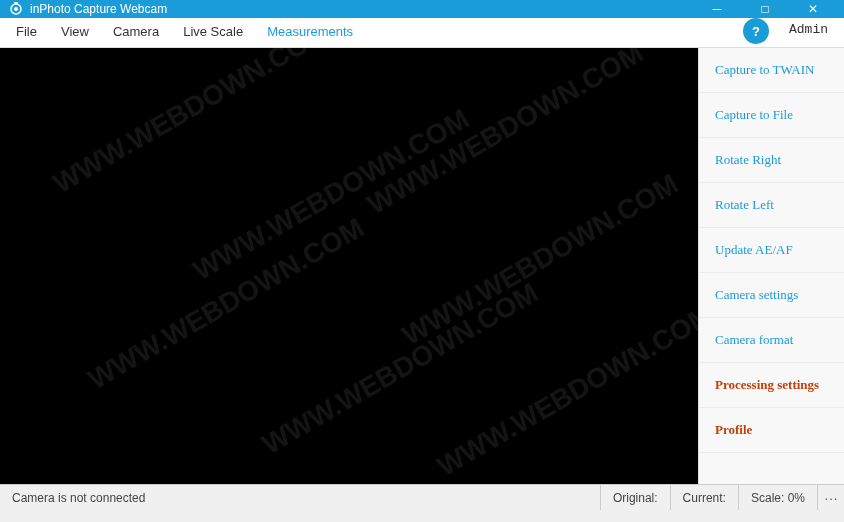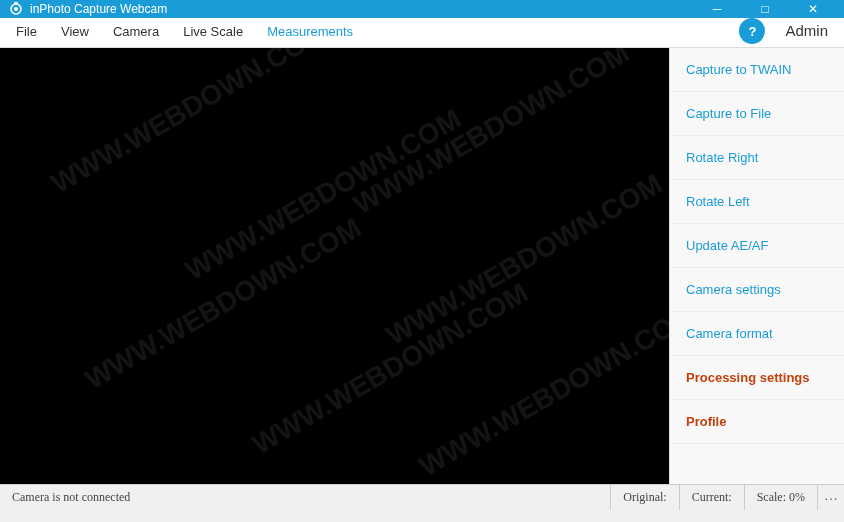--- a/index.html
+++ b/index.html
@@ -79,22 +79,23 @@
       align-items: center;
       justify-content: center;
       font-weight: bold;
       cursor: pointer;
       font-size: 13px;
     }
     .admin-btn {
       padding: 4px 12px;
       color: #333;
       cursor: pointer;
-      font-size: 15px;
+      font-size: 13px;
       margin-left: 8px;
+      font-family: Liberation Mono, monospace;
     }
 
     
     .main {
       display: flex;
       height: calc(522px - 30px - 30px - 26px);
     }
 
     
     .camera-area {
@@ -122,24 +123,25 @@
     .wm1 { top: 10%; left: 5%; }
     .wm2 { top: 30%; left: 25%; }
     .wm3 { top: 55%; left: 10%; }
     .wm4 { top: 70%; left: 35%; }
     .wm5 { top: 15%; left: 50%; }
     .wm6 { top: 45%; left: 55%; }
     .wm7 { top: 75%; left: 60%; }
 
     
     .right-panel {
-      width: 175px;
+      width: 146px;
       background: #f8f8f8;
       border-left: 1px solid #ddd;
       overflow-y: auto;
+      font-family: Liberation Serif, serif;
     }
     .panel-item {
       padding: 14px 16px;
       cursor: pointer;
       color: #1a9cd8;
       font-size: 13px;
       border-bottom: 1px solid #ececec;
     }
     .panel-item.bold {
       font-weight: bold;
@@ -155,21 +157,20 @@
       align-items: center;
       font-size: 12px;
       color: #444;
     }
     .status-section {
       padding: 0 12px;
       height: 100%;
       display: flex;
       align-items: center;
       border-right: 1px solid #ccc;
-      font-family: Liberation Serif, serif;
     }
     .status-section.flex1 { flex: 1; }
     .status-dots {
       padding: 0 6px;
       color: #666;
       font-size: 14px;
     }
   </style>
 </head>
 <body>

